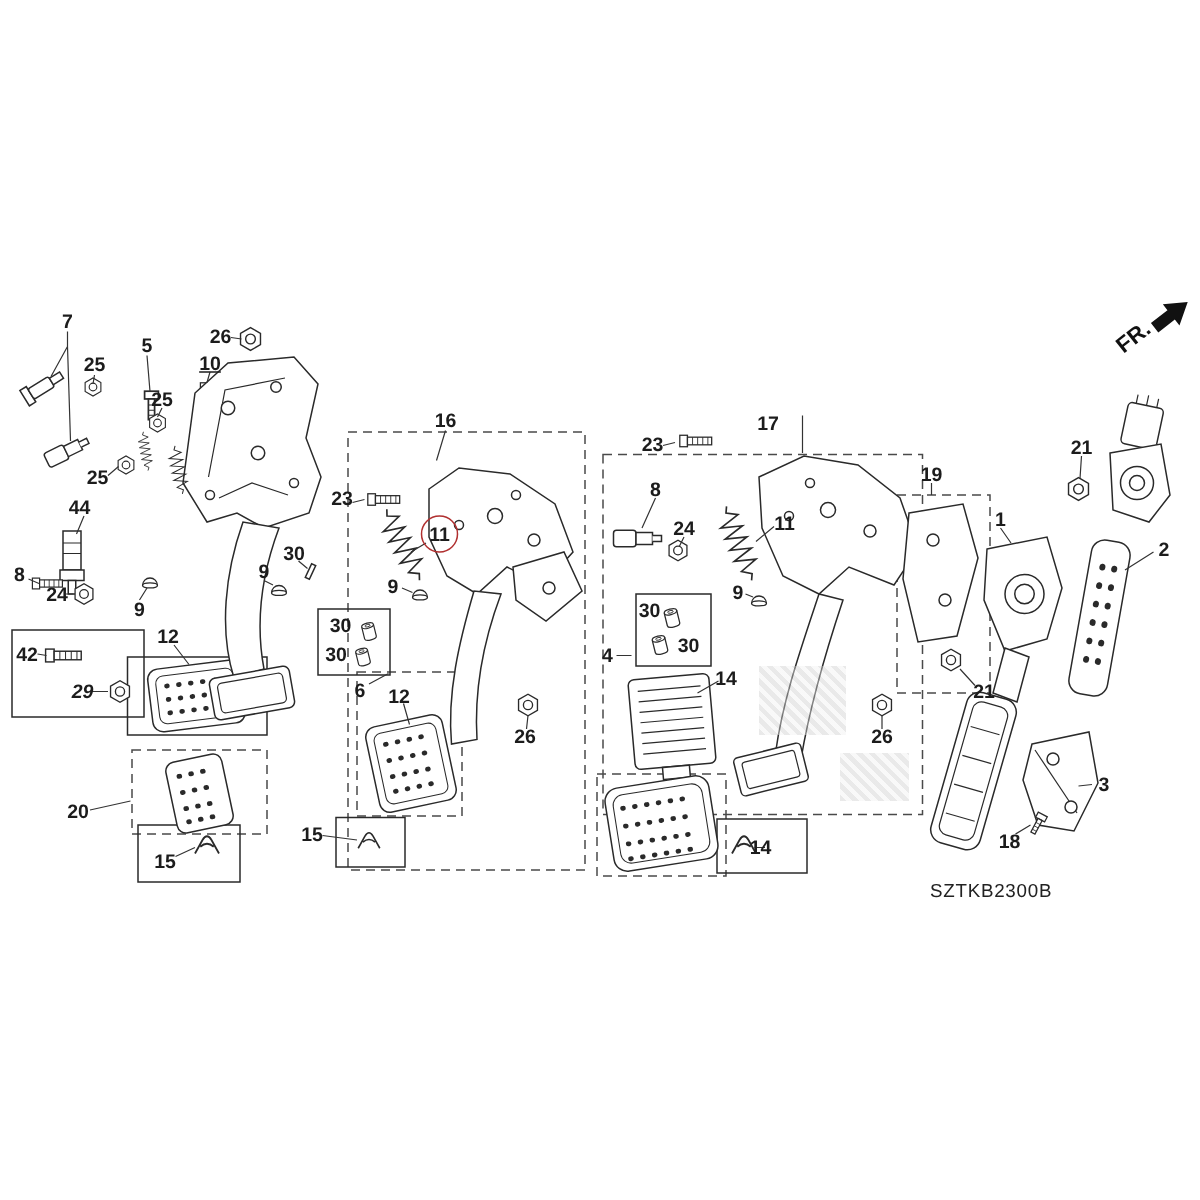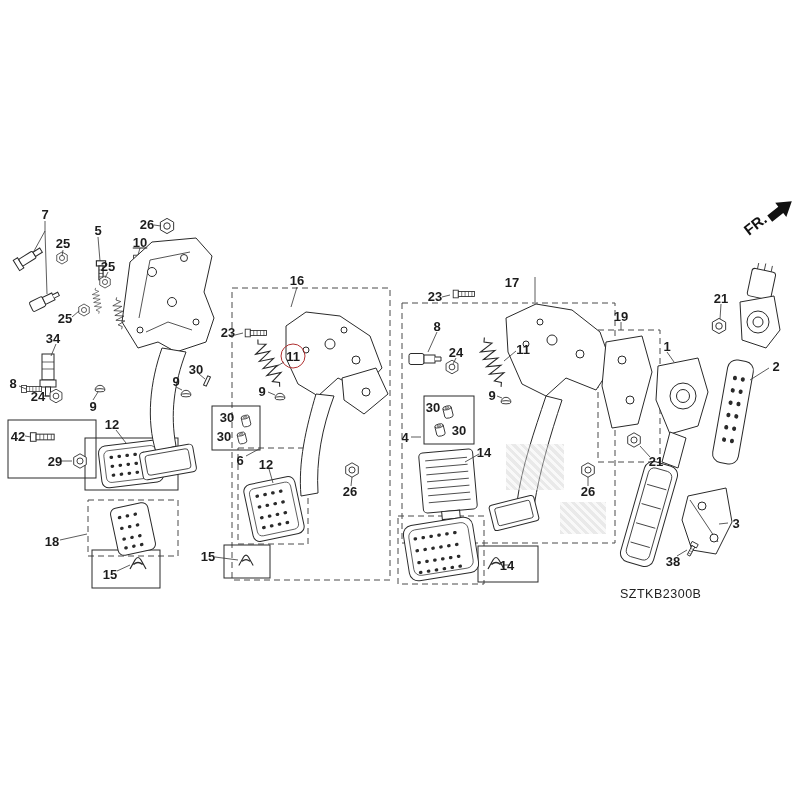--- a/index.html
+++ b/index.html
@@ -266,30 +266,30 @@
   </svg>
 
   <div class="callout-layer">
       <div class="callout" style="left: 45px; top: 214px;">7</div>
       <div class="callout" style="left: 63px; top: 243px;">25</div>
       <div class="callout" style="left: 98px; top: 230px;">5</div>
       <div class="callout" style="left: 108px; top: 266px;">25</div>
       <div class="callout" style="left: 147px; top: 224px;">26</div>
       <div class="callout" style="left: 140px; top: 242px; text-decoration: underline;">10</div>
       <div class="callout" style="left: 65px; top: 318px;">25</div>
-      <div class="callout" style="left: 53px; top: 338px;">34</div>
+      <div class="callout" style="left: 53px; top: 338px;">44</div>
       <div class="callout" style="left: 13px; top: 383px;">8</div>
       <div class="callout" style="left: 38px; top: 396px;">24</div>
       <div class="callout" style="left: 93px; top: 406px;">9</div>
       <div class="callout" style="left: 176px; top: 381px;">9</div>
       <div class="callout" style="left: 196px; top: 369px;">30</div>
       <div class="callout" style="left: 112px; top: 424px;">12</div>
       <div class="callout" style="left: 18px; top: 436px;">42</div>
-      <div class="callout" style="left: 55px; top: 461px;">29</div>
-      <div class="callout" style="left: 52px; top: 541px;">18</div>
+      <div class="callout" style="left: 55px; top: 461px; font-style: italic;">29</div>
+      <div class="callout" style="left: 52px; top: 541px;">20</div>
       <div class="callout" style="left: 110px; top: 574px;">15</div>
       <div class="callout" style="left: 297px; top: 280px;">16</div>
       <div class="callout" style="left: 228px; top: 332px;">23</div>
       <div class="callout highlight" style="left: 293px; top: 356px;">11</div>
       <div class="callout" style="left: 262px; top: 391px;">9</div>
       <div class="callout" style="left: 227px; top: 417px;">30</div>
       <div class="callout" style="left: 224px; top: 436px;">30</div>
       <div class="callout" style="left: 240px; top: 460px;">6</div>
       <div class="callout" style="left: 266px; top: 464px;">12</div>
       <div class="callout" style="left: 208px; top: 556px;">15</div>
@@ -305,15 +305,15 @@
       <div class="callout" style="left: 405px; top: 437px;">4</div>
       <div class="callout" style="left: 484px; top: 452px;">14</div>
       <div class="callout" style="left: 507px; top: 565px;">14</div>
       <div class="callout" style="left: 588px; top: 491px;">26</div>
       <div class="callout" style="left: 656px; top: 461px;">21</div>
       <div class="callout" style="left: 621px; top: 316px;">19</div>
       <div class="callout" style="left: 667px; top: 346px;">1</div>
       <div class="callout" style="left: 721px; top: 298px;">21</div>
       <div class="callout" style="left: 776px; top: 366px;">2</div>
       <div class="callout" style="left: 736px; top: 523px;">3</div>
-      <div class="callout" style="left: 673px; top: 561px;">38</div>
+      <div class="callout" style="left: 673px; top: 561px;">18</div>
     </div>
 </div>
 
 </body></html>

